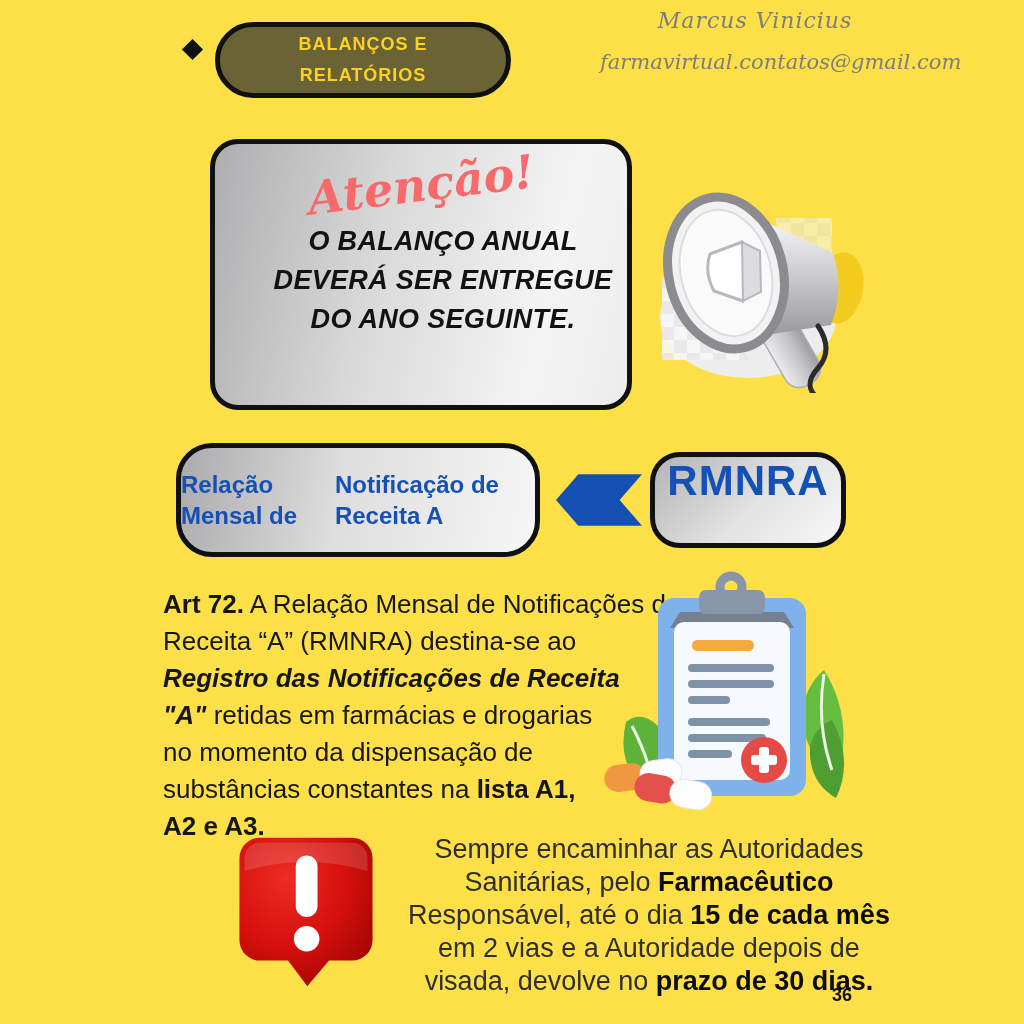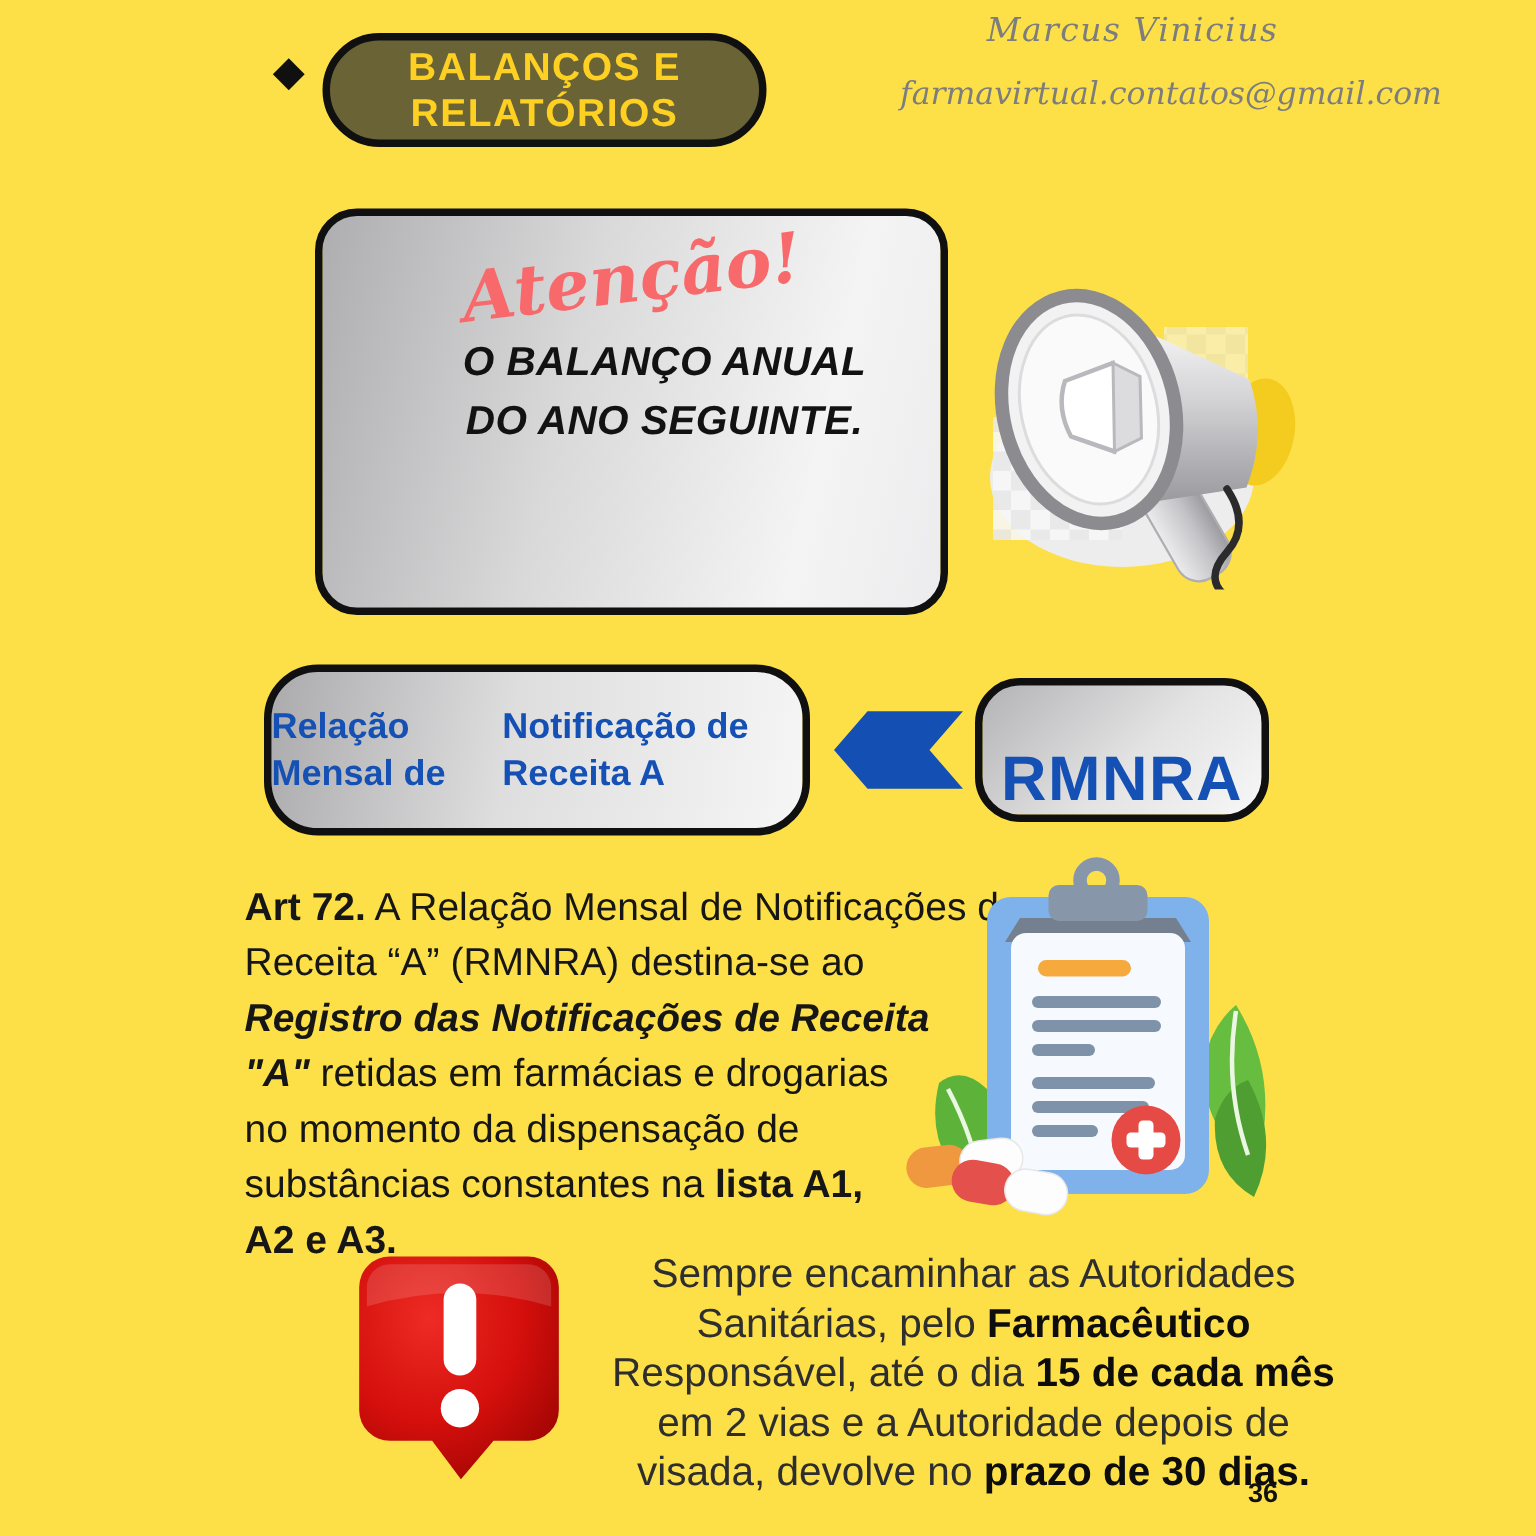--- a/index.html
+++ b/index.html
@@ -11,21 +11,21 @@
   .signature{position:absolute;left:600px;top:8px;width:310px;text-align:center;
     color:#7d7d7d;font-family:"DejaVu Serif",serif;font-style:italic;}
   .signature .name{font-size:22px;letter-spacing:1px;}
   .signature .email{font-size:21px;margin-top:17px;}
   
   .diamond{position:absolute;left:185px;top:42px;width:15px;height:15px;background:#101010;transform:rotate(45deg);}
   
   .badge{position:absolute;left:215px;top:22px;width:286px;height:66px;
     border:5px solid #101010;border-radius:40px;background:#6a6336;
     display:flex;flex-direction:column;justify-content:center;align-items:center;
-    font-weight:bold;font-size:26px;line-height:31px;color:#fdd021;letter-spacing:1px;}
+    font-weight:bold;font-size:18px;line-height:31px;color:#fdd021;letter-spacing:1px;}
   
   .attention-card{position:absolute;left:210px;top:139px;width:412px;height:261px;
     border:5px solid #101010;border-radius:28px;
     background:linear-gradient(103deg,#aeaeb0 0%,#d9d9da 40%,#f4f4f4 78%,#ececee 100%);}
   .attention-heading{margin-top:14px;text-align:center;
     font-family:"DejaVu Serif",serif;font-style:italic;font-weight:bold;
     font-size:46px;color:#f8696c;transform:rotate(-7deg);}
   .attention-body{margin-top:10px;text-align:center;font-style:italic;font-weight:800;
     font-size:27px;line-height:39px;color:#121212;letter-spacing:.3px;padding-left:44px;}
   .attention-body div{white-space:nowrap;}
@@ -36,21 +36,21 @@
   .arrow{position:absolute;left:556px;top:474px;}
   
   .relacao-box{position:absolute;left:176px;top:443px;width:354px;height:104px;
     border:5px solid #101010;border-radius:36px;
     background:linear-gradient(100deg,#ababad 0%,#dededf 45%,#f6f6f6 100%);
     display:flex;flex-direction:row;justify-content:center;align-items:center;
     color:#1551b5;font-weight:bold;font-size:24px;line-height:31px;}
   .rmnra-box{position:absolute;left:650px;top:452px;width:186px;height:86px;
     border:5px solid #101010;border-radius:30px;
     background:linear-gradient(135deg,#b3b3b5 0%,#e3e3e4 55%,#f7f7f7 100%);
-    display:flex;justify-content:center;align-items:flex-end;
+    display:flex;justify-content:center;align-items:flex-start;
     color:#1551b5;font-weight:800;font-size:42px;letter-spacing:1px;}
   
   .article{position:absolute;left:163px;top:586px;width:540px;
     font-size:26px;line-height:37px;color:#161616;}
   .article div{white-space:nowrap;}
   .article .b{font-weight:bold;}
   .article .bi{font-weight:800;font-style:italic;}
   
   .note{position:absolute;left:388px;top:833px;width:522px;text-align:center;
     font-size:27px;line-height:33px;color:#2e2e2e;}
@@ -72,20 +72,21 @@
 
   <div class="badge">
     <div>BALANÇOS E</div>
     <div>RELATÓRIOS</div>
   </div>
 
   <div class="attention-card">
     <div class="attention-heading">Atenção!</div>
     <div class="attention-body">
       <div>O BALANÇO ANUAL</div>
+      <div>DEVERÁ SER ENTREGUE</div>
       <div>DO ANO SEGUINTE.</div>
     </div>
   </div>
 
   <svg class="megaphone" width="225" height="235" viewBox="0 0 225 235">
     <defs>
       <pattern id="chk" width="26" height="26" patternUnits="userSpaceOnUse">
         <rect width="26" height="26" fill="#f7f7f7"></rect>
         <rect width="13" height="13" fill="#e9e9e9"></rect>
         <rect x="13" y="13" width="13" height="13" fill="#e9e9e9"></rect>

